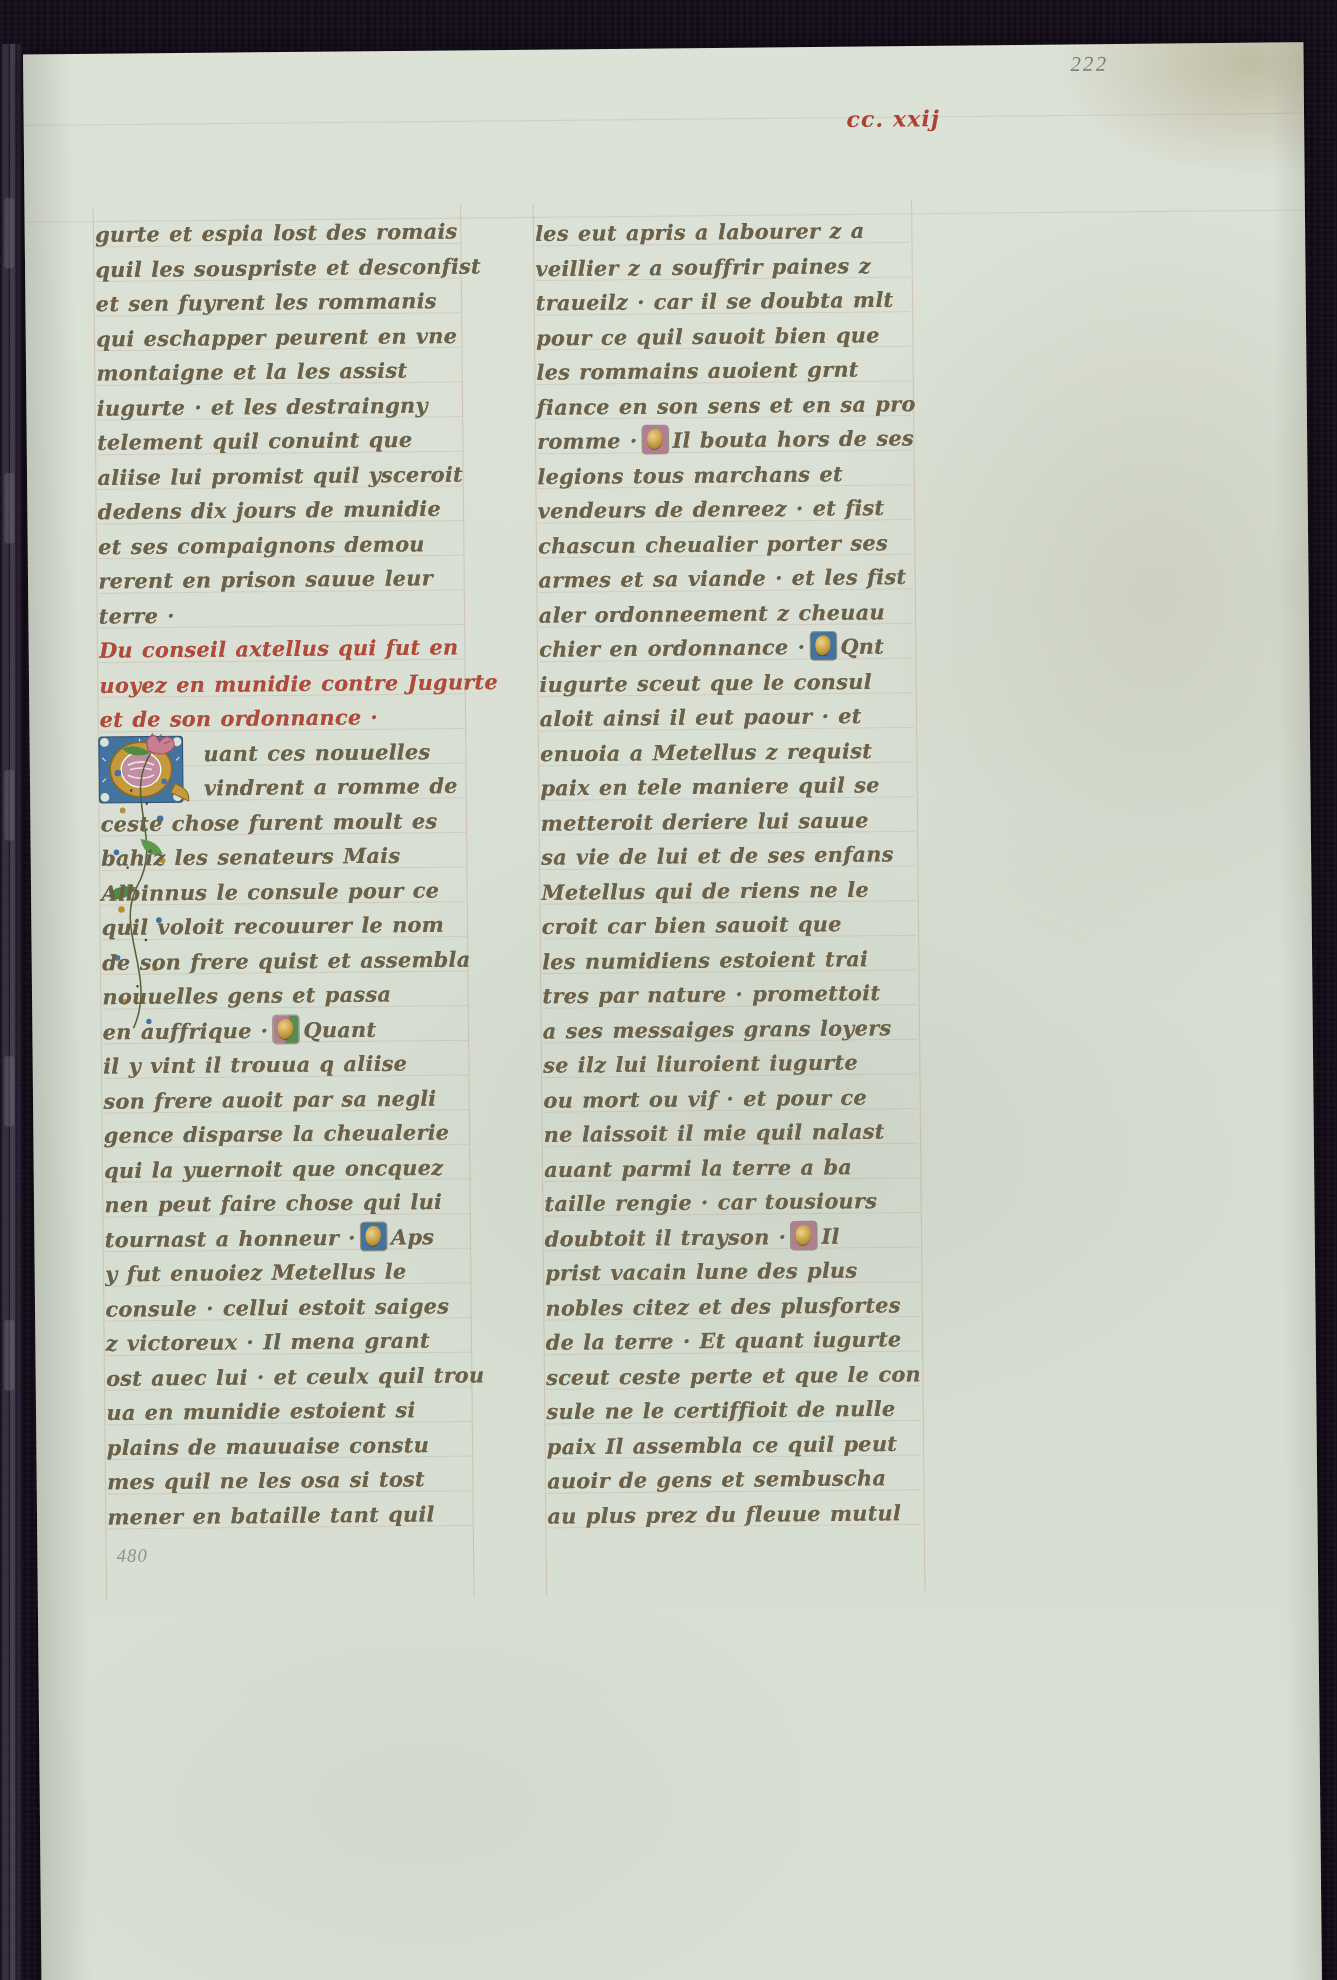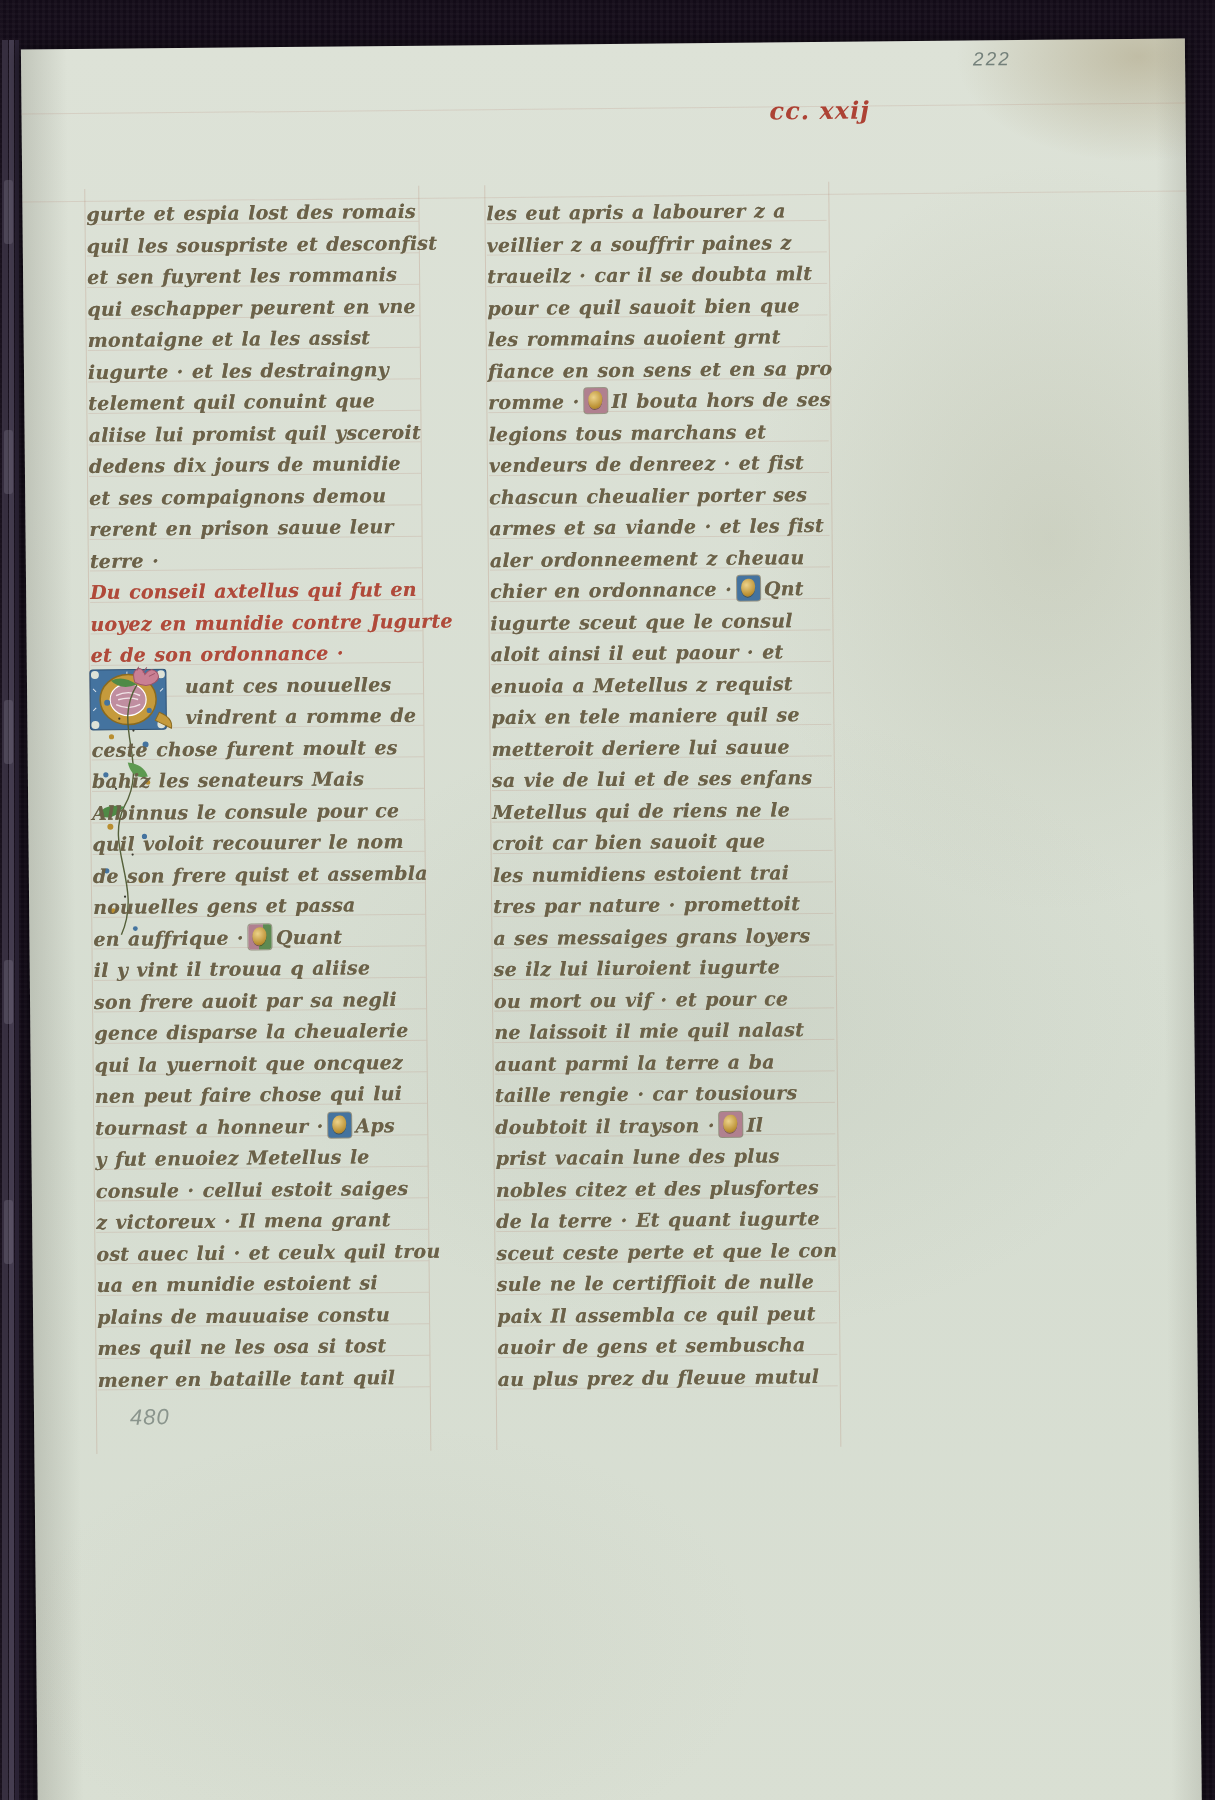--- a/index.html
+++ b/index.html
@@ -29,27 +29,27 @@
       radial-gradient(ellipse 500px 300px at 30% 90%, rgba(160,165,145,0.10), transparent 75%),
       linear-gradient(90deg, rgba(96,96,84,0.22), rgba(96,96,84,0) 46px),
       linear-gradient(270deg, rgba(96,96,84,0.16), rgba(96,96,84,0) 30px),
       linear-gradient(#dde2d7, #d6ddd1 60%, #d9dfd3);
     box-shadow:0 0 18px rgba(0,0,0,0.55);
   }
   
   .rule-h{position:absolute;left:0;right:0;height:1px;background:rgba(176,122,104,0.18);}
   .rule-v{position:absolute;top:140px;height:1265px;width:1px;background:rgba(176,122,104,0.26);}
 
-  .pencil{position:absolute;color:#5c6b66;font-family:Liberation Sans, sans-serif;font-style:italic;letter-spacing:2px;opacity:.8;}
+  .pencil{position:absolute;color:#5c6b66;font-family:Liberation Serif, serif;font-style:italic;letter-spacing:2px;opacity:.8;}
   .pencil-top{top:8px;left:952px;font-size:19px;}
-  .pencil-bottom{top:1356px;left:72px;font-size:22px;letter-spacing:1px;color:#78837c;margin-left:24px;}
+  .pencil-bottom{top:1356px;left:72px;font-size:17px;letter-spacing:1px;color:#78837c;}
 
   .folio-red{
     position:absolute;top:54px;left:748px;
-    color:#ad4234;font-size:24px;font-weight:700;font-style:italic;letter-spacing:1px;
+    color:#ad4234;font-size:20px;font-weight:700;font-style:italic;letter-spacing:1px;
   }
 
   .textcol{
     position:absolute;width:332px;
     font-size:19px;line-height:31.5px;font-weight:700;font-style:italic;
     color:#6b6148;letter-spacing:.2px;word-spacing:1.5px;white-space:nowrap;
     background-image:linear-gradient(rgba(178,124,106,0.20) 0 1px, transparent 1px);
     background-size:100% 31.5px;background-position:0 25px;background-repeat:repeat-y;
     background-clip:border-box;
   }

